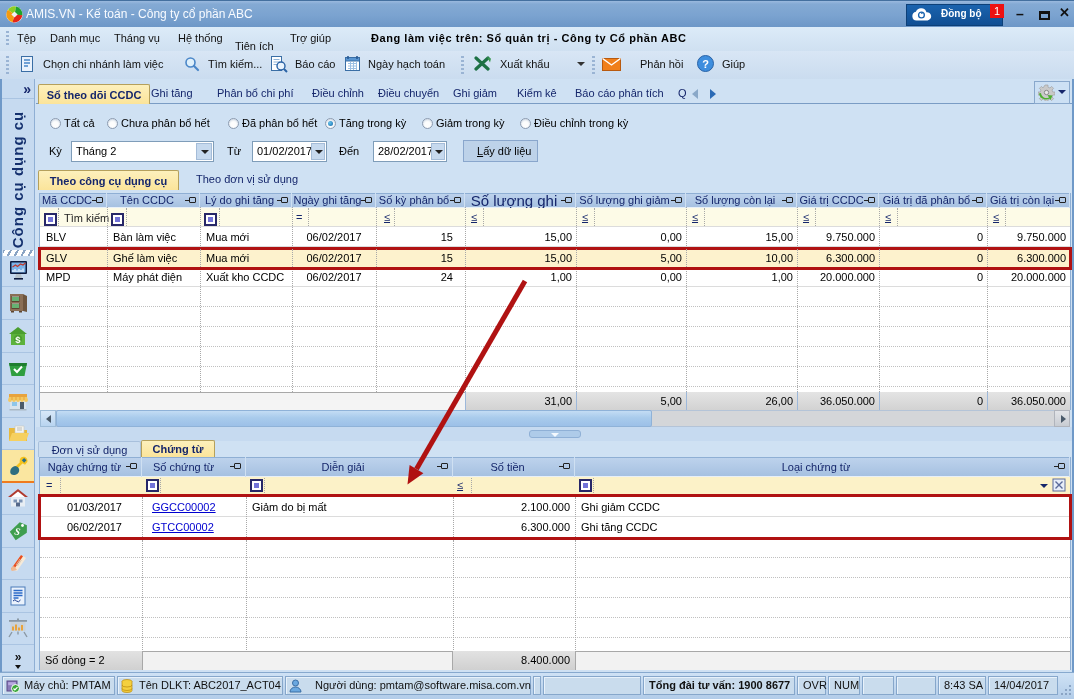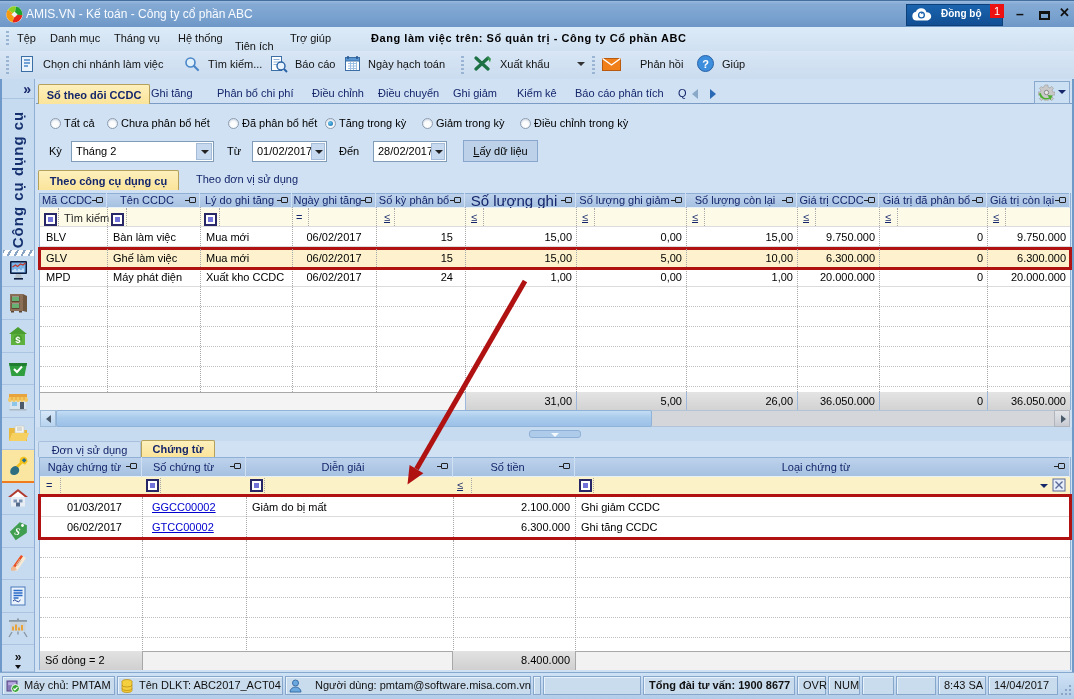--- a/index.html
+++ b/index.html
@@ -273,21 +273,21 @@
     <span style="position:absolute;left:4px;top:3px;">01/02/2017</span>
     <span class="combobtn" style="width:14px;"></span>
     <span class="darr" style="right:3px;top:8px;border-top-color:#222;"></span>
   </div>
 <div class="ab " style="left:339px;top:145px;color:#000;">Đến</div>
 <div class="ab combo" style="left:373px;top:141px;width:74px;">
     <span style="position:absolute;left:4px;top:3px;">28/02/2017</span>
     <span class="combobtn" style="width:14px;"></span>
     <span class="darr" style="right:3px;top:8px;border-top-color:#222;"></span>
   </div>
-<div class="ab " style="left:463px;top:140px;width:75px;height:22px;background:#bdd2e9;border:1px solid #89a6cc;text-align:center;line-height:20px;color:#000;"><u>L</u>ấy dữ liệu</div>
+<div class="ab " style="left:463px;top:140px;width:75px;height:22px;background:#bdd2e9;border:1px solid #89a6cc;line-height:20px;color:#000;padding-left:13px;"><u>L</u>ấy dữ liệu</div>
 <div class="ab " style="left:38px;top:170px;width:141px;height:20px;background:linear-gradient(#fdf0bc,#fbe49a);border:1px solid #b5a05c;border-bottom:none;border-radius:2px 2px 0 0;font-weight:bold;color:#15266b;text-align:center;line-height:20px;">Theo công cụ dụng cụ</div>
 <div class="ab " style="left:196px;top:173px;color:#15266b;">Theo đơn vị sử dụng</div>
 <div class="ab " style="left:40px;top:193px;width:1030px;height:199px;background:#fff;"></div>
 <div class="ab " style="left:39px;top:193px;width:1px;height:217px;background:#8fafd4;"></div>
 <div class="ab " style="left:1070px;top:193px;width:1px;height:217px;background:#8fafd4;"></div>
 <div class="ab grid-head" style="left:40px;top:193px;width:1030px;height:15px;"></div>
 <div class="ab hcell" style="left:40px;top:193px;width:67px;height:15px;text-align:center;line-height:15px;font-size:11px;padding-right:12px;">Mã CCDC</div>
 <div class="ab pin" style="left:96px;top:197px;"></div>
 <div class="ab hcell" style="left:107px;top:193px;width:93px;height:15px;text-align:center;line-height:15px;font-size:11px;padding-right:12px;">Tên CCDC</div>
 <div class="ab pin" style="left:189px;top:197px;"></div>

